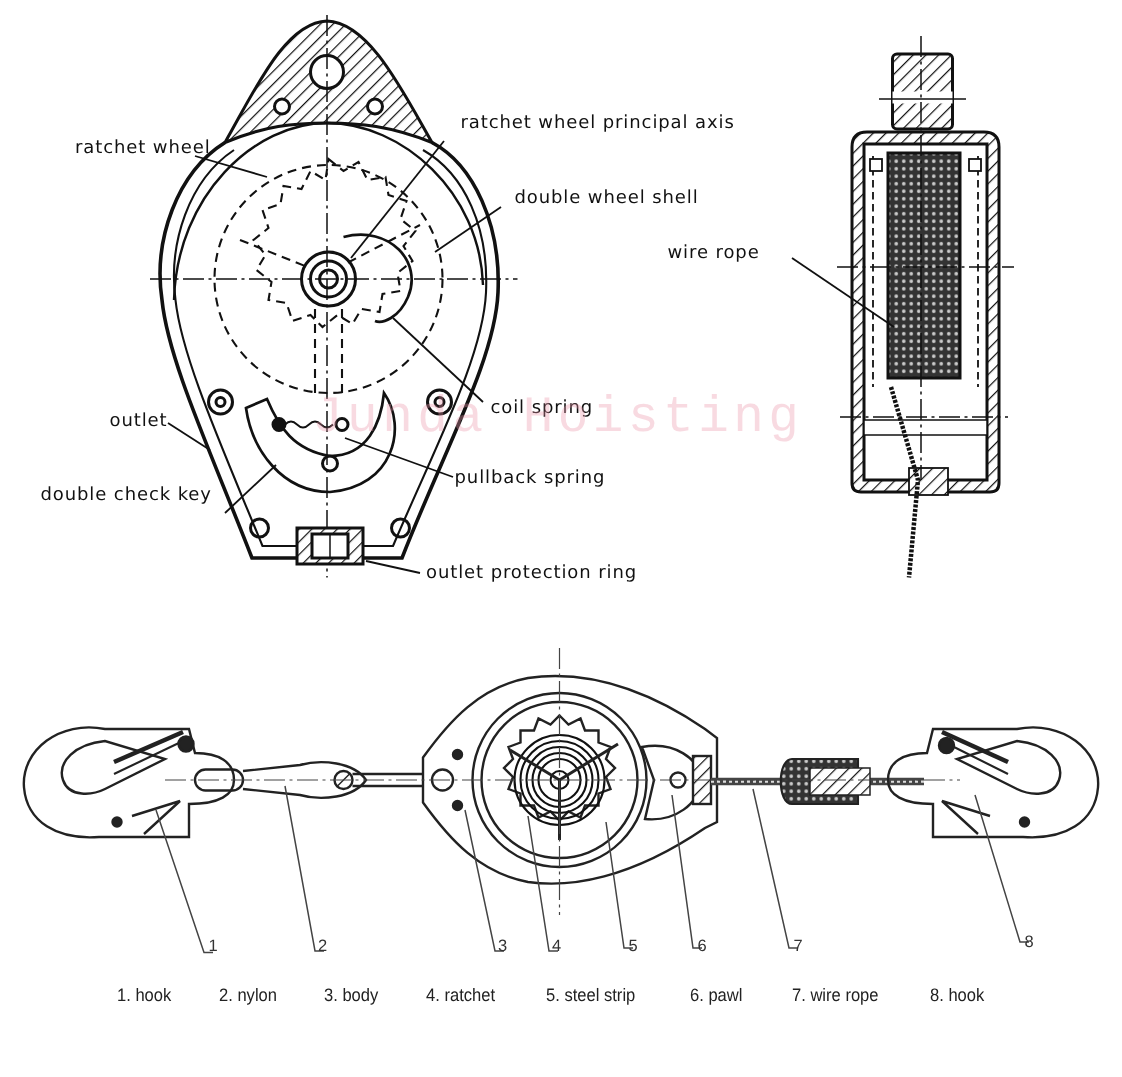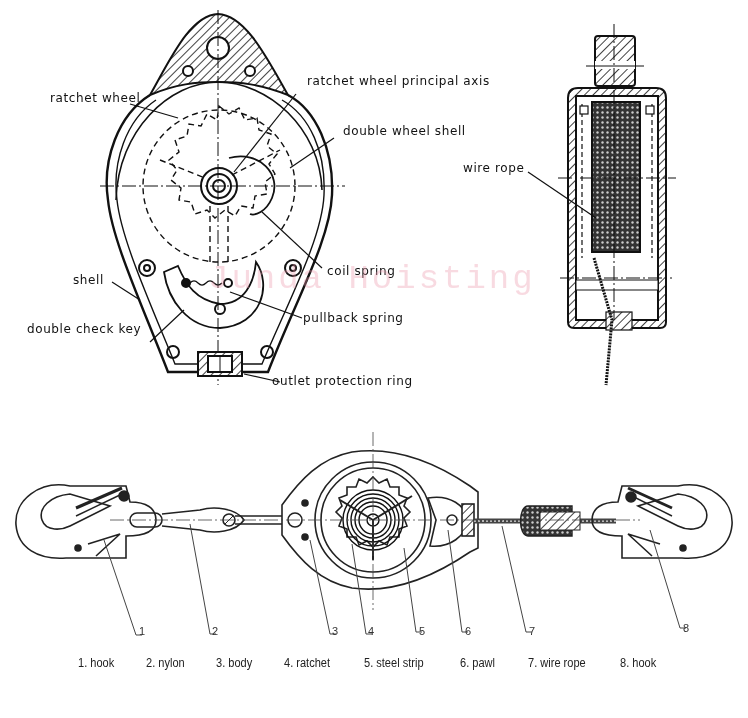--- a/index.html
+++ b/index.html
@@ -180,26 +180,26 @@
       <polyline points="502,526 526,632 532,632"></polyline>
       <polyline points="650,530 680,628 686,628"></polyline>
     </g>
   </g>
 </svg>
 
 <div class="lbl" style="left:50px; top:91px;">ratchet wheel</div>
 <div class="lbl" style="left:307px; top:74px;">ratchet wheel principal axis</div>
 <div class="lbl" style="left:343px; top:124px;">double wheel shell</div>
 <div class="lbl" style="left:327px; top:264px;">coil spring</div>
-<div class="lbl" style="left:73px; top:273px;">shell</div>
+<div class="lbl" style="left:73px; top:273px;">outlet</div>
 <div class="lbl" style="left:303px; top:311px;">pullback spring</div>
 <div class="lbl" style="left:27px; top:322px;">double check key</div>
-<div class="lbl" style="left:272px; top:374px;">outlet protection ring</div>
-
-<div class="lbl" style="left:463px; top:161px;">wire rope</div>
+<div class="lbl" style="left:284px; top:374px;">outlet protection ring</div>
+
+<div class="lbl" style="left:445px; top:161px;">wire rope</div>
 
 <div class="watermark">Junda Hoisting</div>
 
 <div class="num" style="left:139px; top:625px;">1</div>
 <div class="num" style="left:212px; top:625px;">2</div>
 <div class="num" style="left:332px; top:625px;">3</div>
 <div class="num" style="left:368px; top:625px;">4</div>
 <div class="num" style="left:419px; top:625px;">5</div>
 <div class="num" style="left:465px; top:625px;">6</div>
 <div class="num" style="left:529px; top:625px;">7</div>

